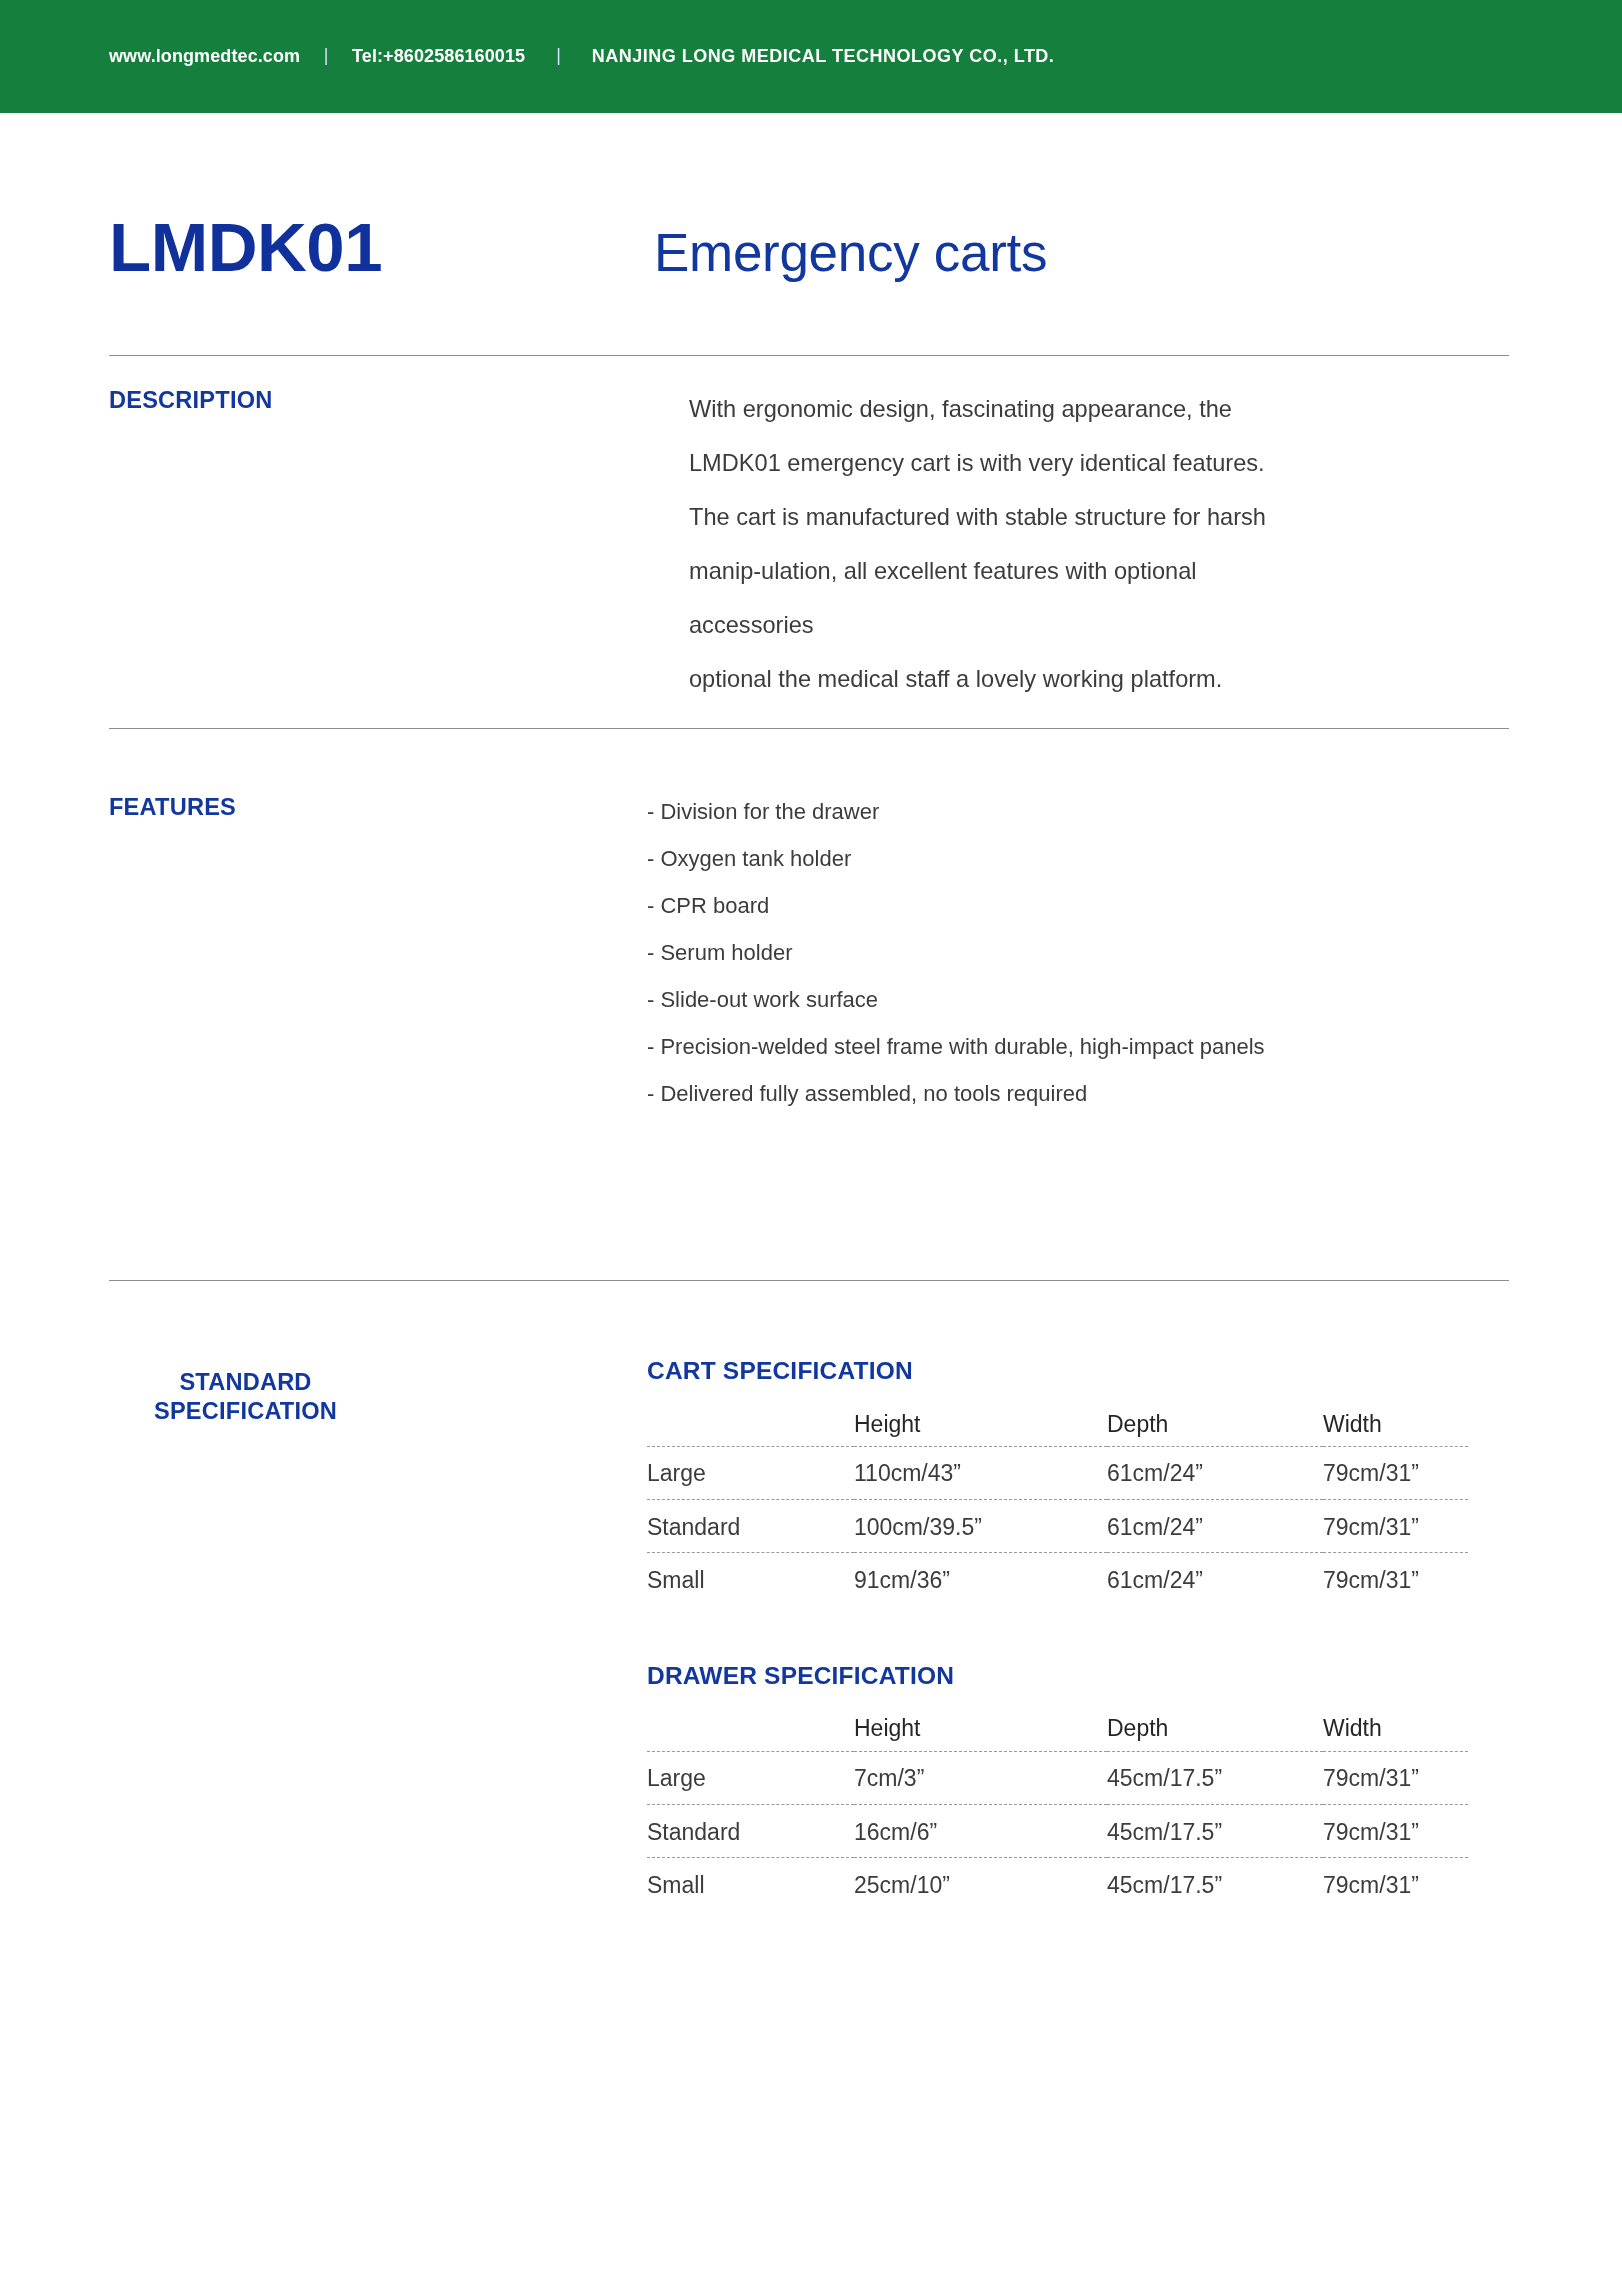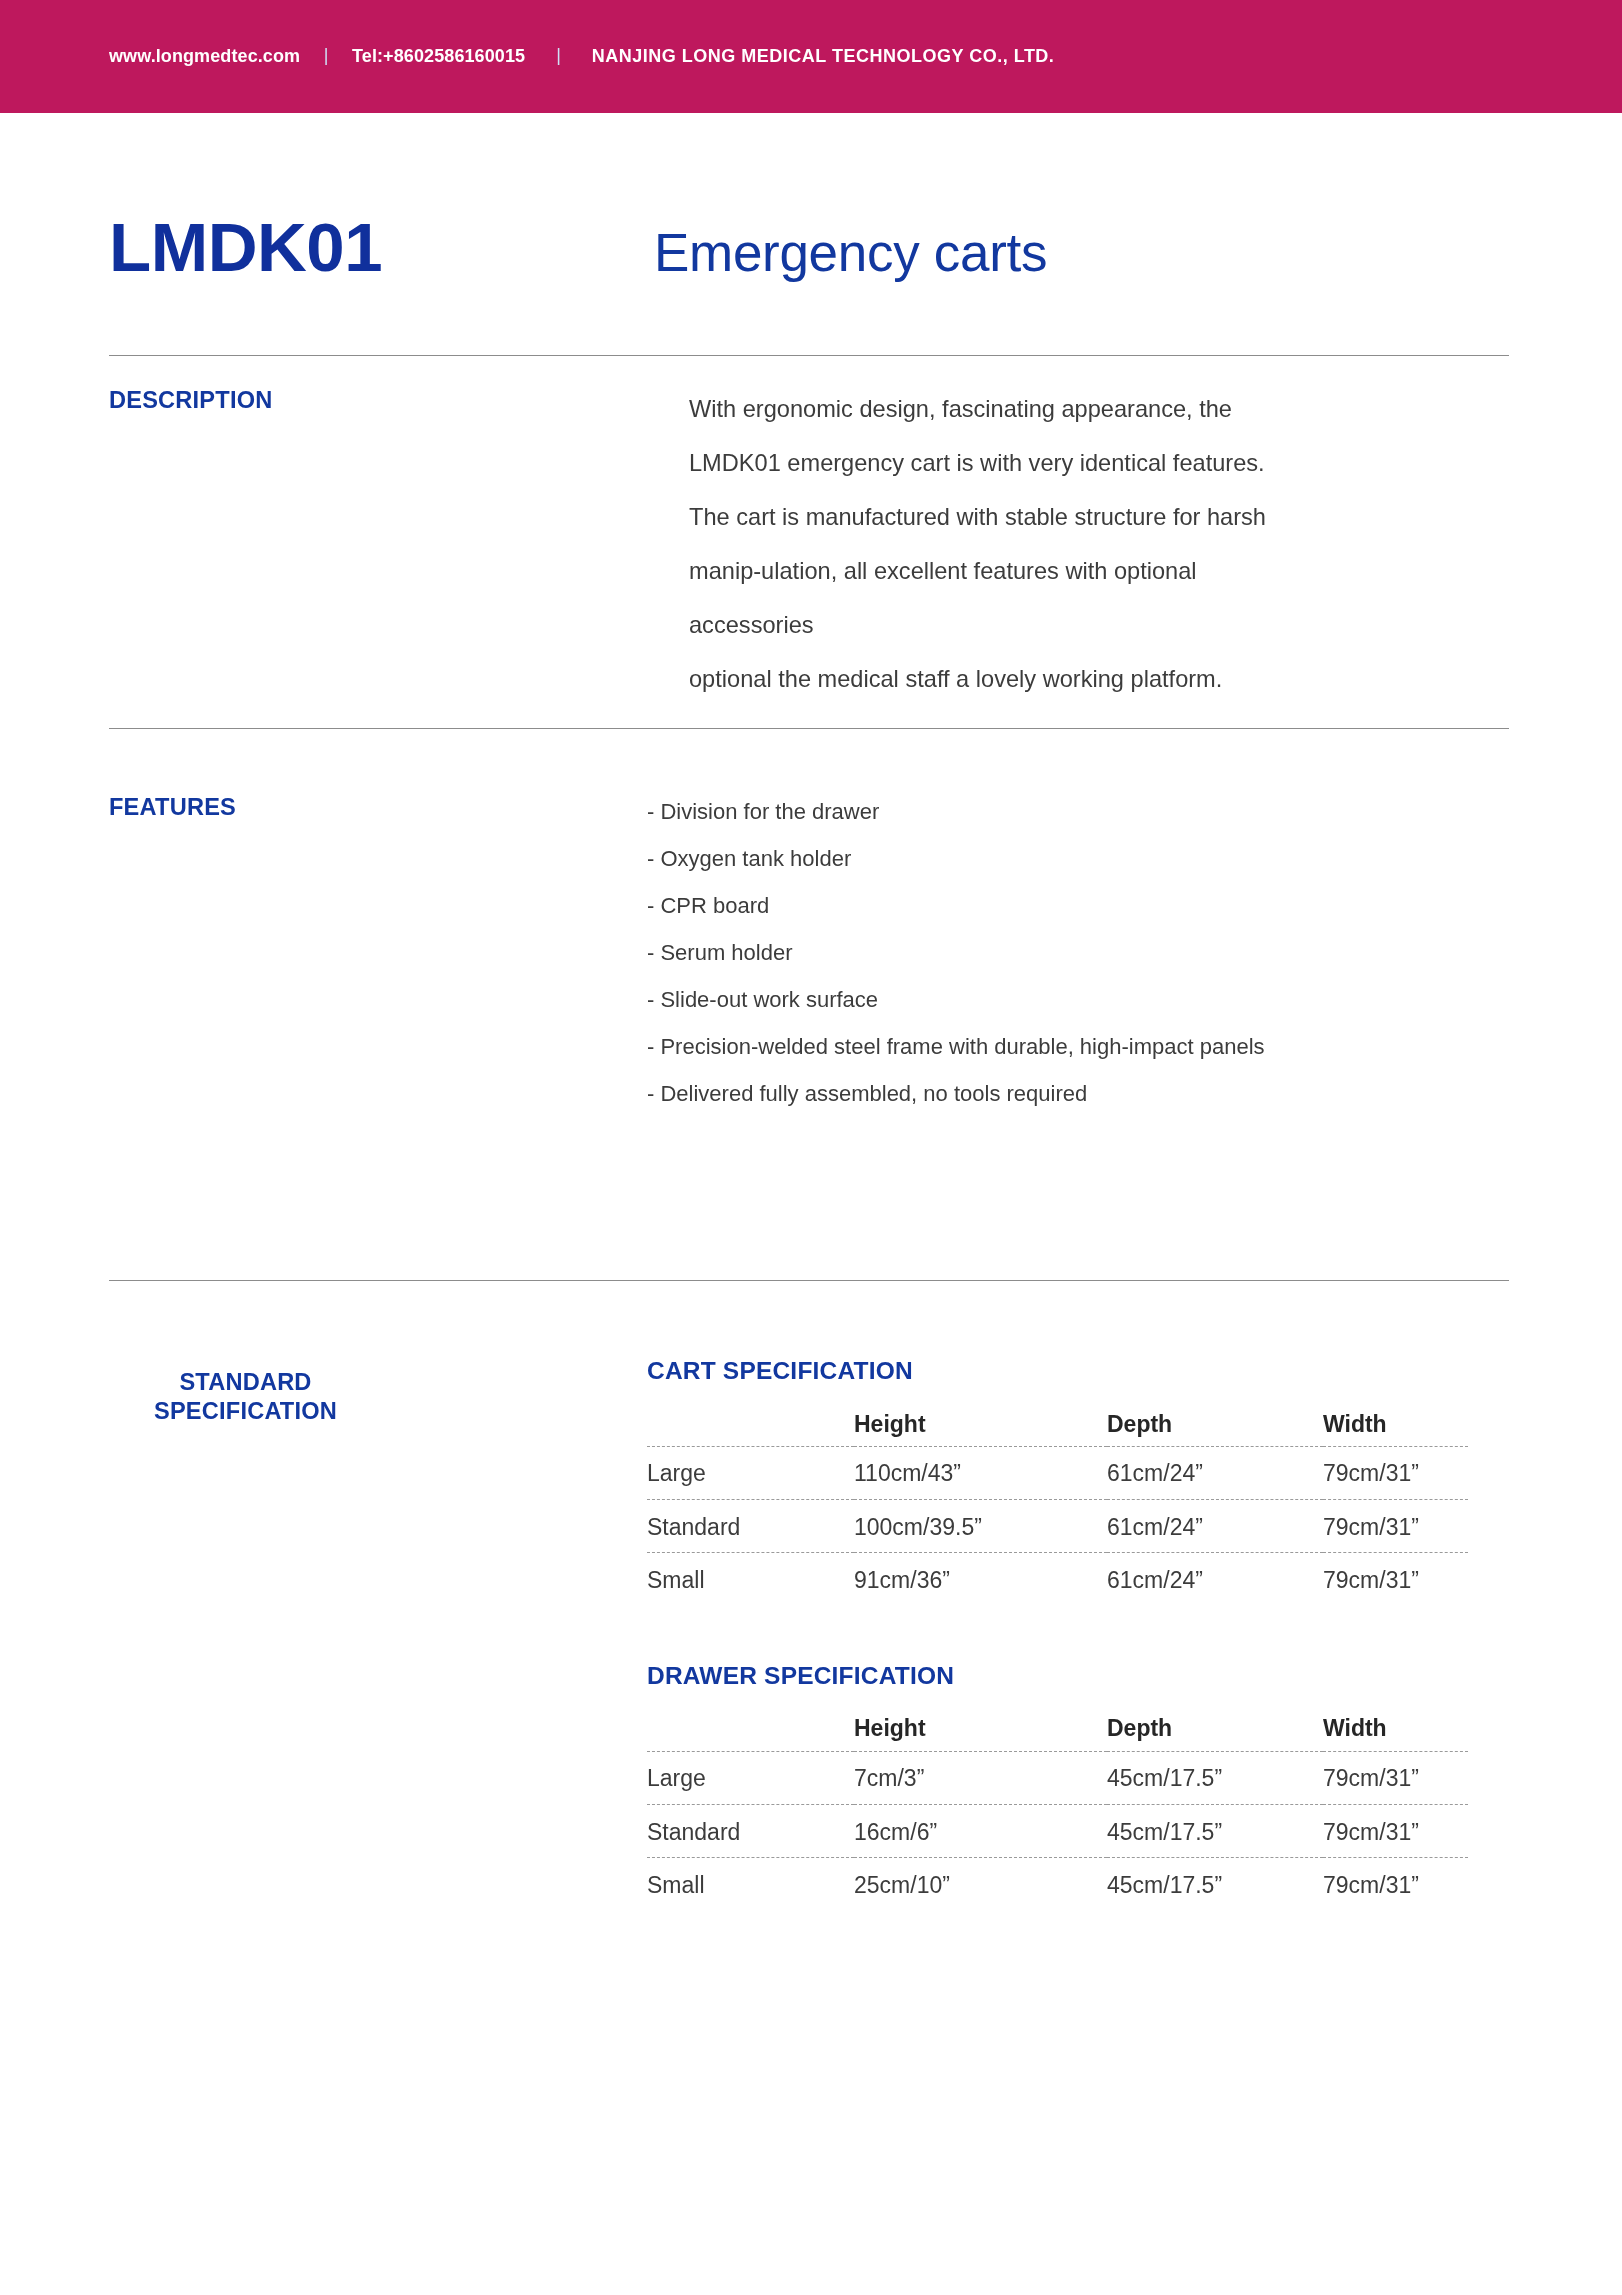--- a/index.html
+++ b/index.html
@@ -17,21 +17,21 @@
     overflow: hidden;
   }
 
   
   .topbar {
     position: absolute;
     left: 0;
     top: 0;
     width: 1623px;
     height: 113px;
-    background: #be185d;
+    background: #15803d;
     display: flex;
     align-items: center;
   }
   .topbar-inner {
     display: flex;
     align-items: center;
     margin-left: 109px;
     color: #ffffff;
   }
   .tb-item {
@@ -158,21 +158,21 @@
     border-collapse: collapse;
     table-layout: fixed;
   }
   .spec-table col.c-label { width: 207px; }
   .spec-table col.c-h     { width: 253px; }
   .spec-table col.c-d     { width: 216px; }
   .spec-table col.c-w     { width: 145px; }
 
   .spec-table th {
     font-size: 23px;
-    font-weight: bold;
+    font-weight: normal;
     color: #262626;
     text-align: left;
     padding: 0 0 8.2px 0;
     border-bottom: 1.8px dashed #9a9a9a;
     vertical-align: bottom;
     height: 38px;
   }
   .spec-table th.blankhead { font-weight: bold; }
 
   .spec-table td {

